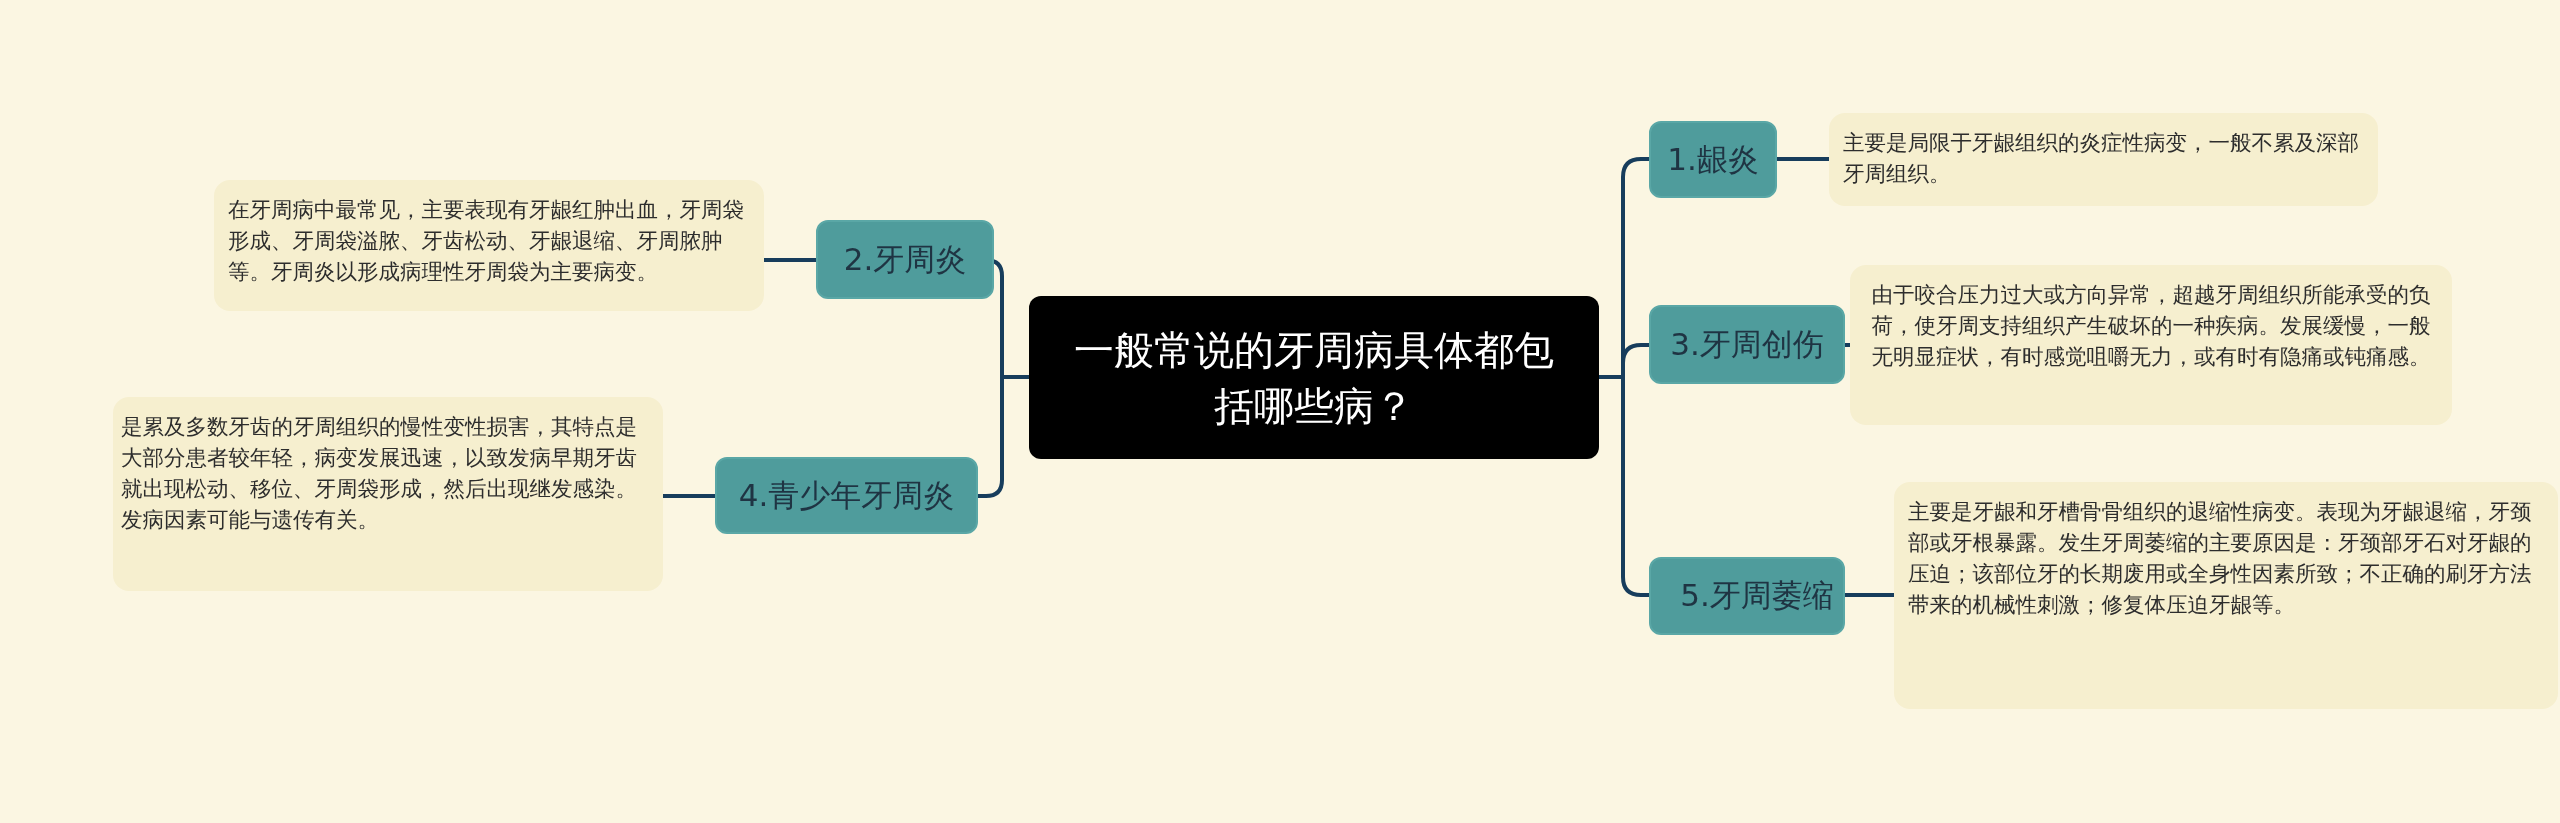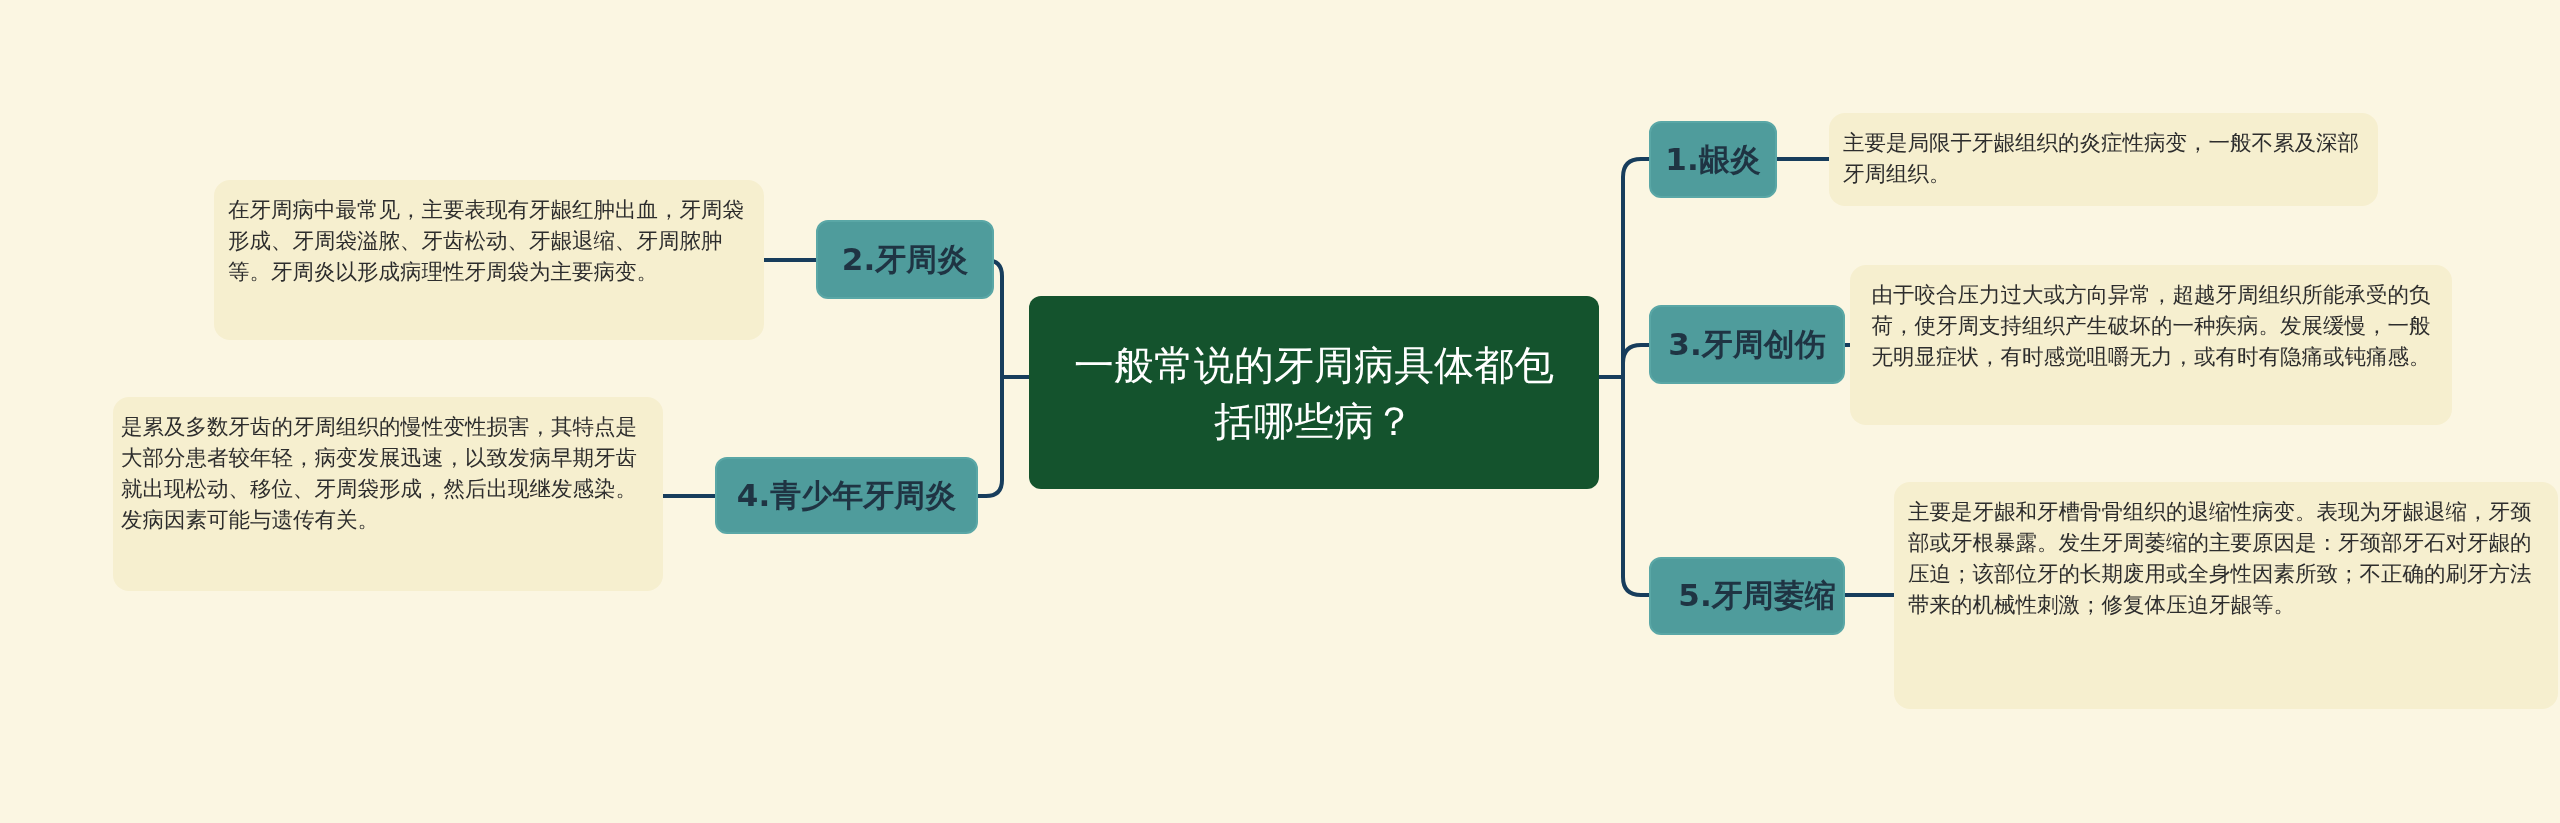--- a/index.html
+++ b/index.html
@@ -4,27 +4,27 @@
 <style>
   html, body { margin:0; padding:0; }
   body {
     width:2560px; height:823px; position:relative; overflow:hidden;
     background:#fbf6e2;
     font-family:"DejaVu Sans", "Liberation Sans", sans-serif;
   }
   .connectors { position:absolute; left:0; top:0; width:2560px; height:823px; }
   .node { position:absolute; box-sizing:border-box; display:flex; align-items:center; justify-content:center; text-align:center; }
   .central {
-    left:1029px; top:296px; width:570px; height:193px;
-    background:#14532d; color:#ffffff; border-radius:12px;
+    left:1029px; top:296px; width:570px; height:163px;
+    background:#000000; color:#ffffff; border-radius:12px;
     font-size:40px; line-height:56px; padding:0 40px;
   }
   .topic {
     background:#4f9c9c; color:#1f3443; border-radius:12px;
-    font-size:31px; white-space:nowrap; border:2px solid #5aa7a6;font-weight:bold;
+    font-size:31px; white-space:nowrap; border:2px solid #5aa7a6;
   }
   .note {
     background:#f6efcf; color:#2d2d2d; border-radius:16px;
     font-size:21.5px; line-height:31px; text-align:left;
     justify-content:flex-start; align-items:flex-start; padding:14px 14px;
   }
 </style>
 </head>
 <body>
 
@@ -54,21 +54,21 @@
 <div class="node topic" style="left:1649px;top:121px;width:128px;height:77px;">
   <span>1.龈炎</span>
 </div>
 <div class="node note" style="left:1829px;top:113px;width:549px;height:93px;">
   <span>主要是局限于牙龈组织的炎症性病变，一般不累及深部牙周组织。</span>
 </div>
 
 <div class="node topic" style="left:816px;top:220px;width:178px;height:79px;">
   <span>2.牙周炎</span>
 </div>
-<div class="node note" style="left:214px;top:180px;width:550px;height:160px;">
+<div class="node note" style="left:214px;top:180px;width:550px;height:131px;">
   <span>在牙周病中最常见，主要表现有牙龈红肿出血，牙周袋形成、牙周袋溢脓、牙齿松动、牙龈退缩、牙周脓肿等。牙周炎以形成病理性牙周袋为主要病变。</span>
 </div>
 
 <div class="node topic" style="left:1649px;top:305px;width:196px;height:79px;">
   <span>3.牙周创伤</span>
 </div>
 <div class="node note" style="left:1850px;top:265px;width:602px;height:160px;text-align:center;">
   <span>由于咬合压力过大或方向异常，超越牙周组织所能承受的负荷，使牙周支持组织产生破坏的一种疾病。发展缓慢，一般无明显症状，有时感觉咀嚼无力，或有时有隐痛或钝痛感。</span>
 </div>
 

